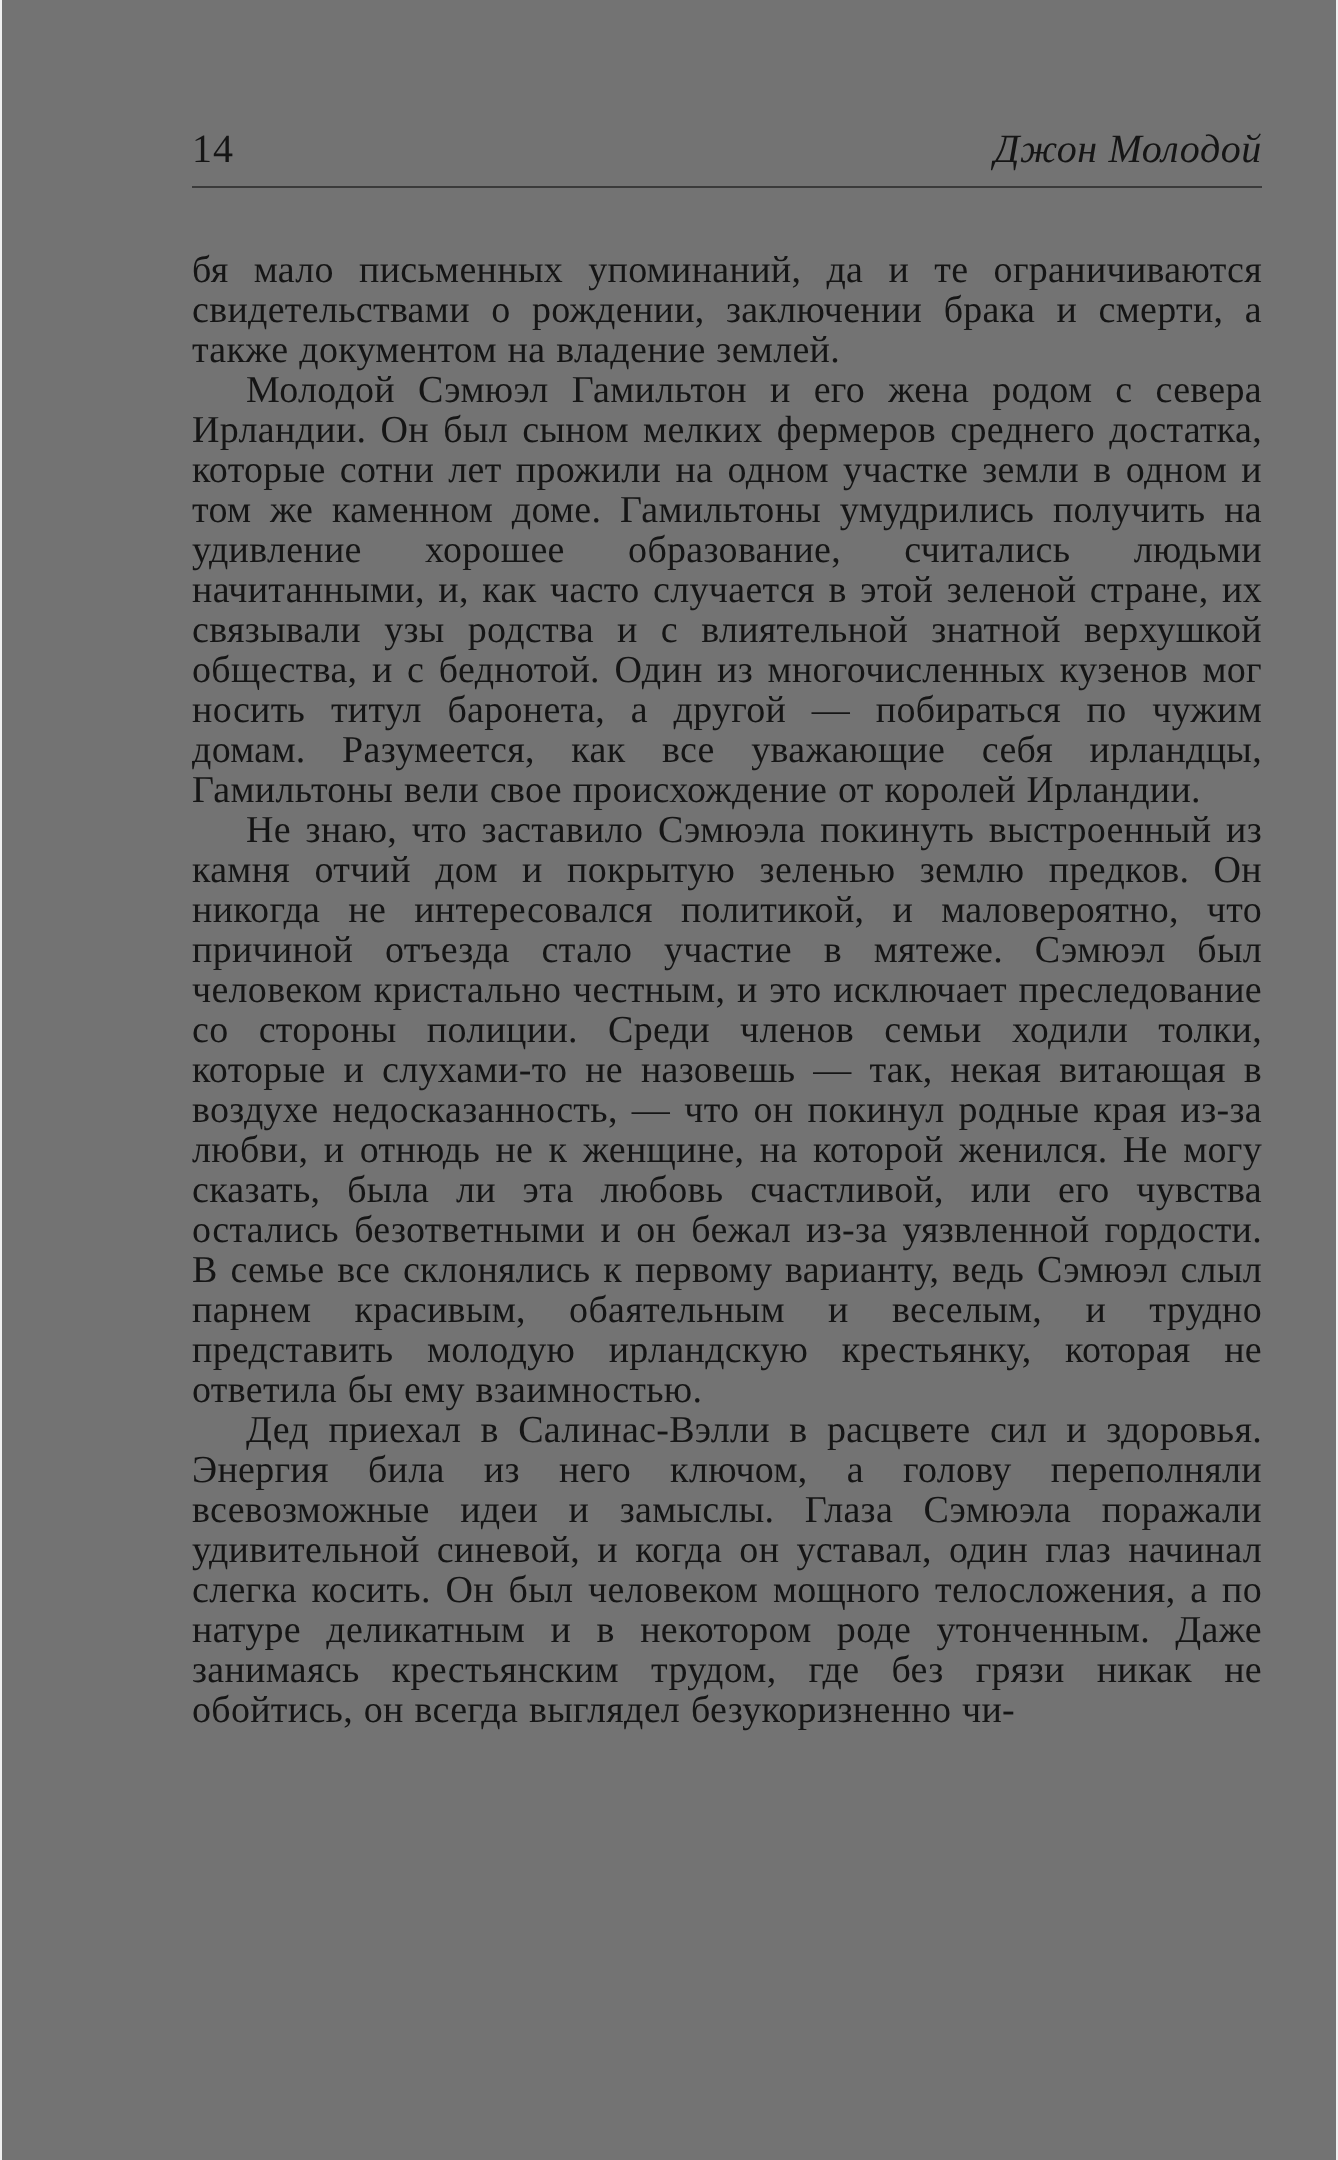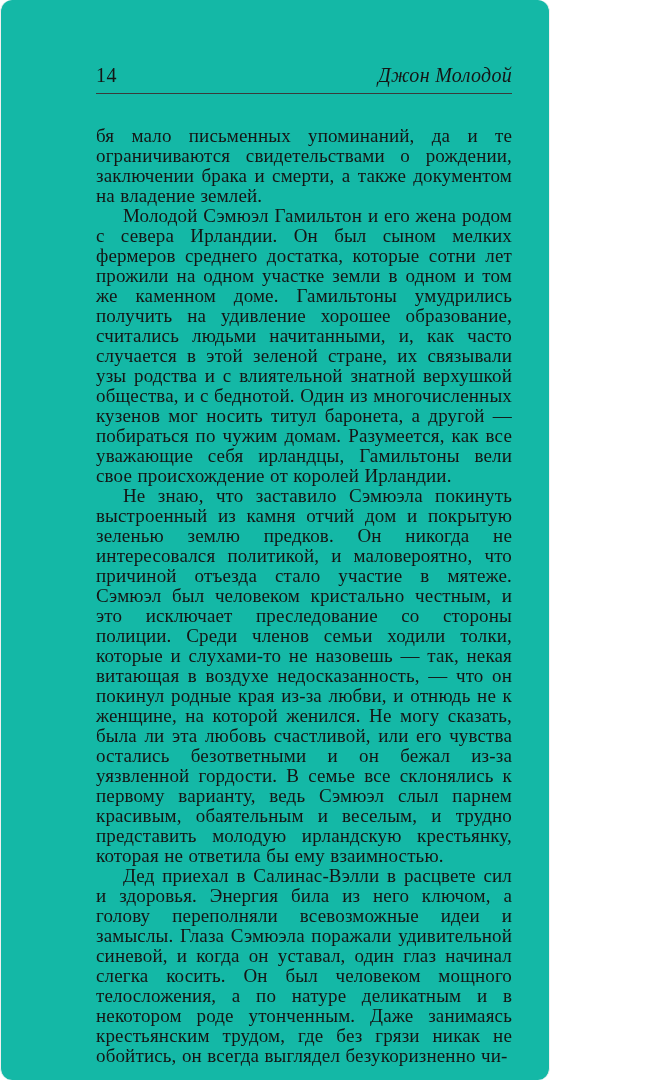--- a/index.html
+++ b/index.html
@@ -2,31 +2,30 @@
 <html lang="ru"><head>
 <meta charset="utf-8">
 <style>
   html, body {
     margin: 0;
     padding: 0;
     background: #ffffff;
   }
   .page {
     position: relative;
-    width: 550px;
+    width: 669px;
     height: 1080px;
     box-sizing: border-box;
-    background: #14b8a6;
+    background: #737373;
     border-left: 1px solid #f0f0f0;
     border-right: 1px solid #f0f0f0;
     padding: 64px 37px 0 95px;
     font-family: "Liberation Serif", "DejaVu Serif", serif;
     color: #151515;
     overflow: hidden;
-    border-radius: 12px;
   }
   .page-header {
     display: flex;
     justify-content: space-between;
     align-items: baseline;
     font-size: 20px;
     line-height: 1.1;
   }
   .page-number {
     font-style: normal;

